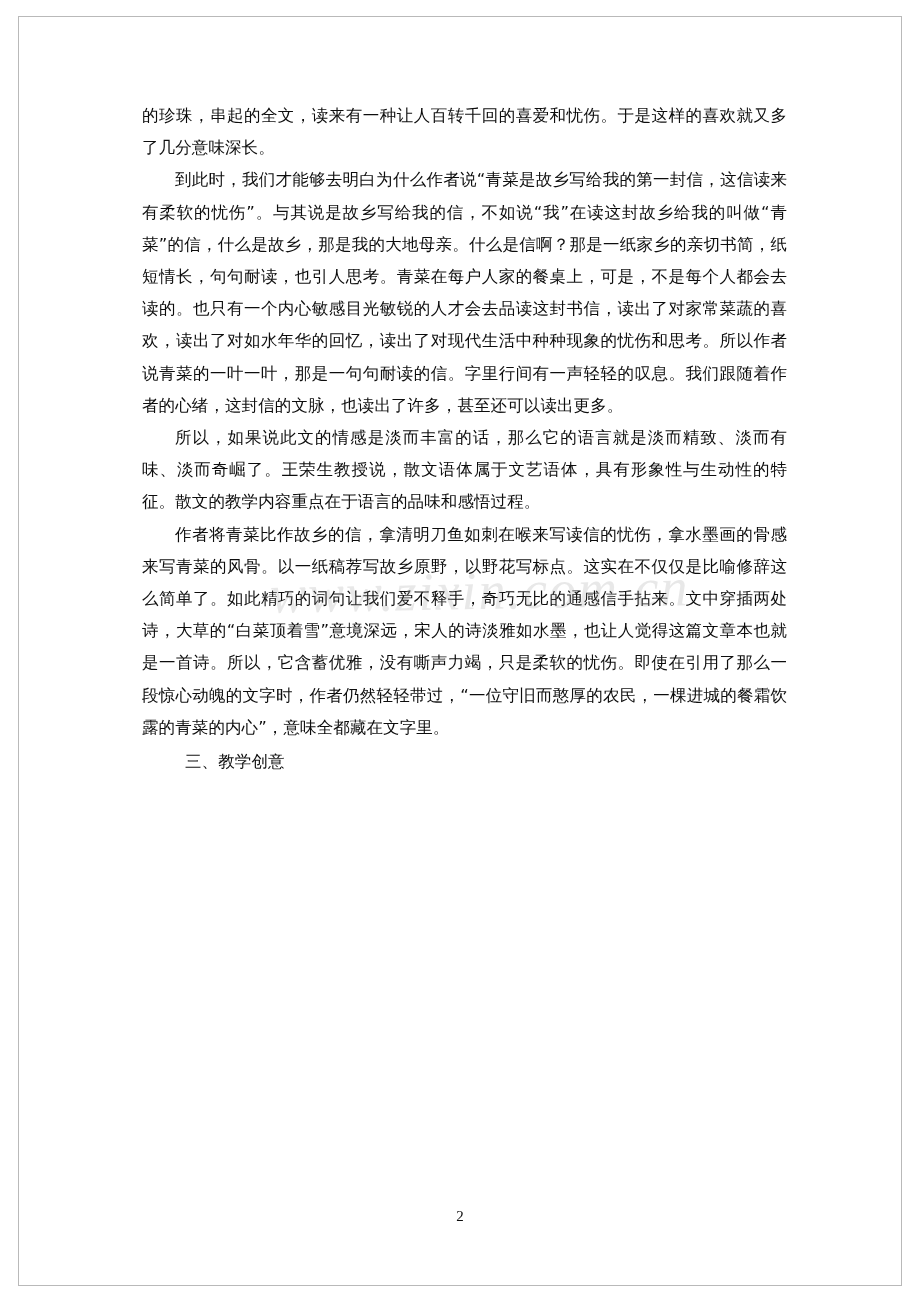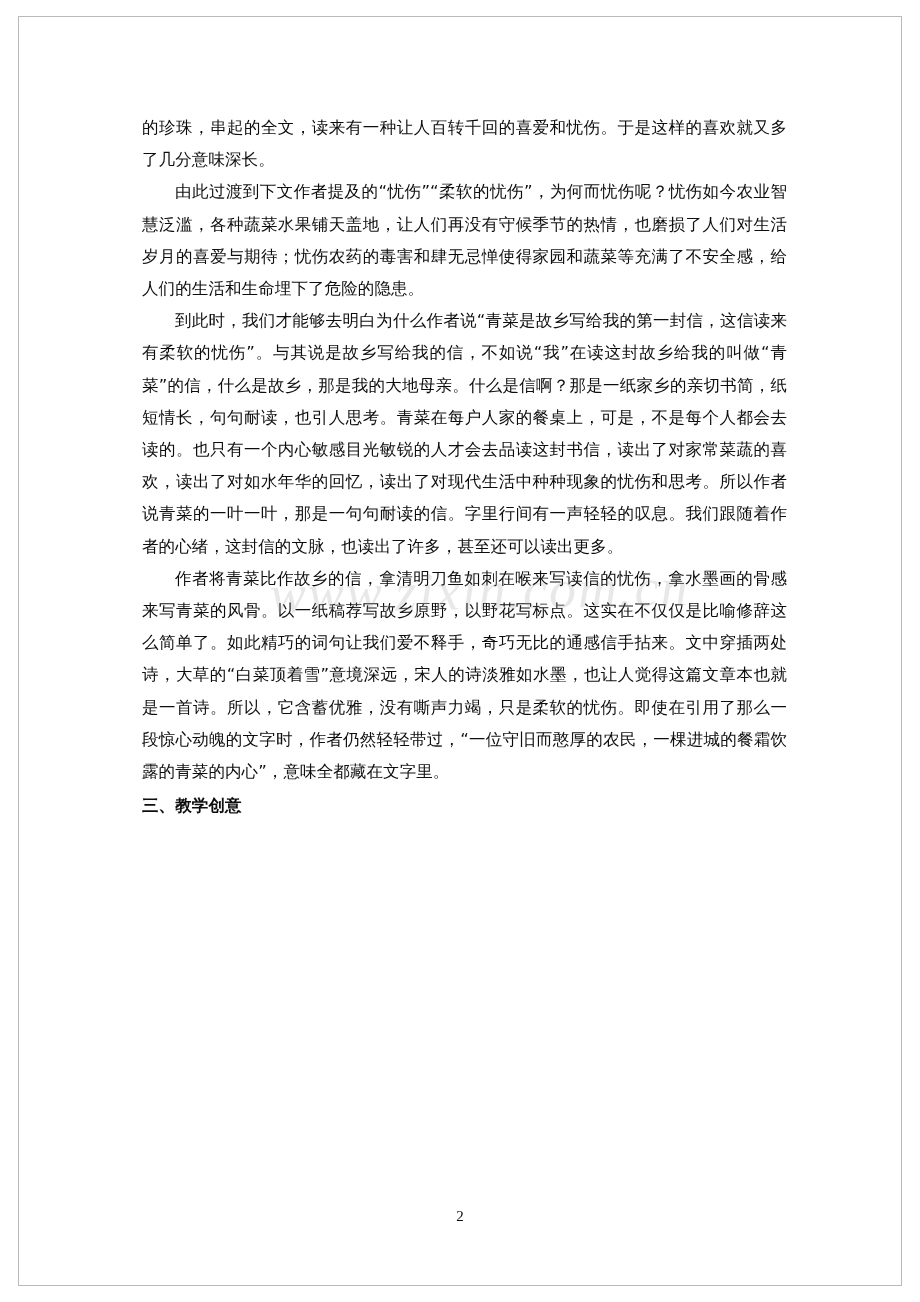--- a/index.html
+++ b/index.html
@@ -29,38 +29,39 @@
     top: 16px;
     width: 884px;
     height: 1270px;
     border: 1px solid #b9b9b9;
     box-sizing: border-box;
     pointer-events: none;
   }
   .content {
     position: absolute;
     left: 142px;
-    top: 112px;
+    top: 100px;
     width: 645px;
   }
   p.para {
     margin: 0;
     font-size: 16.5px;
     line-height: 32.2px;
     text-align: justify;
     text-justify: inter-ideograph;
     letter-spacing: 0.1px;
     color: #0d0d0d;
   }
   p.indent-1 { text-indent: 2em; }
   p.indent-heading {
     margin-top: 2px;
-    font-weight: bold;
+    font-weight: normal;
     font-size: 16.5px;
     line-height: 32.2px;
+    margin-left: 43px;
   }
   .watermark {
     position: absolute;
     left: 270px;
     top: 560px;
     font-family: "Liberation Serif", serif;
     font-size: 54px;
     font-style: italic;
     color: rgba(150, 150, 150, 0.22);
     letter-spacing: 2px;
@@ -82,22 +83,22 @@
 </style>
 </head>
 <body>
 
 <div class="page">
 
   <div class="page-border"></div>
 
   <div class="content">
     <p class="para">的珍珠，串起的全文，读来有一种让人百转千回的喜爱和忧伤。于是这样的喜欢就又多了几分意味深长。</p>
-    <p class="para indent-1">由此过渡到下文作者提及的“忧伤”“柔软的忧伤”，为何而忧伤呢？忧伤如今农业智慧泛滥，各种蔬菜水果铺天盖地，让人们再没有守候季节的热情，也磨损了人们对生活岁月的喜爱与期待；忧伤农药的毒害和肆无忌惮使得家园和蔬菜等充满了不安全感，给人们的生活和生命埋下了危险的隐患。</p>
     <p class="para indent-1">到此时，我们才能够去明白为什么作者说“青菜是故乡写给我的第一封信，这信读来有柔软的忧伤”。与其说是故乡写给我的信，不如说“我”在读这封故乡给我的叫做“青菜”的信，什么是故乡，那是我的大地母亲。什么是信啊？那是一纸家乡的亲切书简，纸短情长，句句耐读，也引人思考。青菜在每户人家的餐桌上，可是，不是每个人都会去读的。也只有一个内心敏感目光敏锐的人才会去品读这封书信，读出了对家常菜蔬的喜欢，读出了对如水年华的回忆，读出了对现代生活中种种现象的忧伤和思考。所以作者说青菜的一叶一叶，那是一句句耐读的信。字里行间有一声轻轻的叹息。我们跟随着作者的心绪，这封信的文脉，也读出了许多，甚至还可以读出更多。</p>
+    <p class="para indent-1">所以，如果说此文的情感是淡而丰富的话，那么它的语言就是淡而精致、淡而有味、淡而奇崛了。王荣生教授说，散文语体属于文艺语体，具有形象性与生动性的特征。散文的教学内容重点在于语言的品味和感悟过程。</p>
     <p class="para indent-1">作者将青菜比作故乡的信，拿清明刀鱼如刺在喉来写读信的忧伤，拿水墨画的骨感来写青菜的风骨。以一纸稿荐写故乡原野，以野花写标点。这实在不仅仅是比喻修辞这么简单了。如此精巧的词句让我们爱不释手，奇巧无比的通感信手拈来。文中穿插两处诗，大草的“白菜顶着雪”意境深远，宋人的诗淡雅如水墨，也让人觉得这篇文章本也就是一首诗。所以，它含蓄优雅，没有嘶声力竭，只是柔软的忧伤。即使在引用了那么一段惊心动魄的文字时，作者仍然轻轻带过，“一位守旧而憨厚的农民，一棵进城的餐霜饮露的青菜的内心”，意味全都藏在文字里。</p>
     <p class="para indent-heading">三、教学创意</p>
   </div>
 
   <div class="watermark">www.zixin.com.cn</div>
 
   <div class="page-number">2</div>
 
 </div>
 

